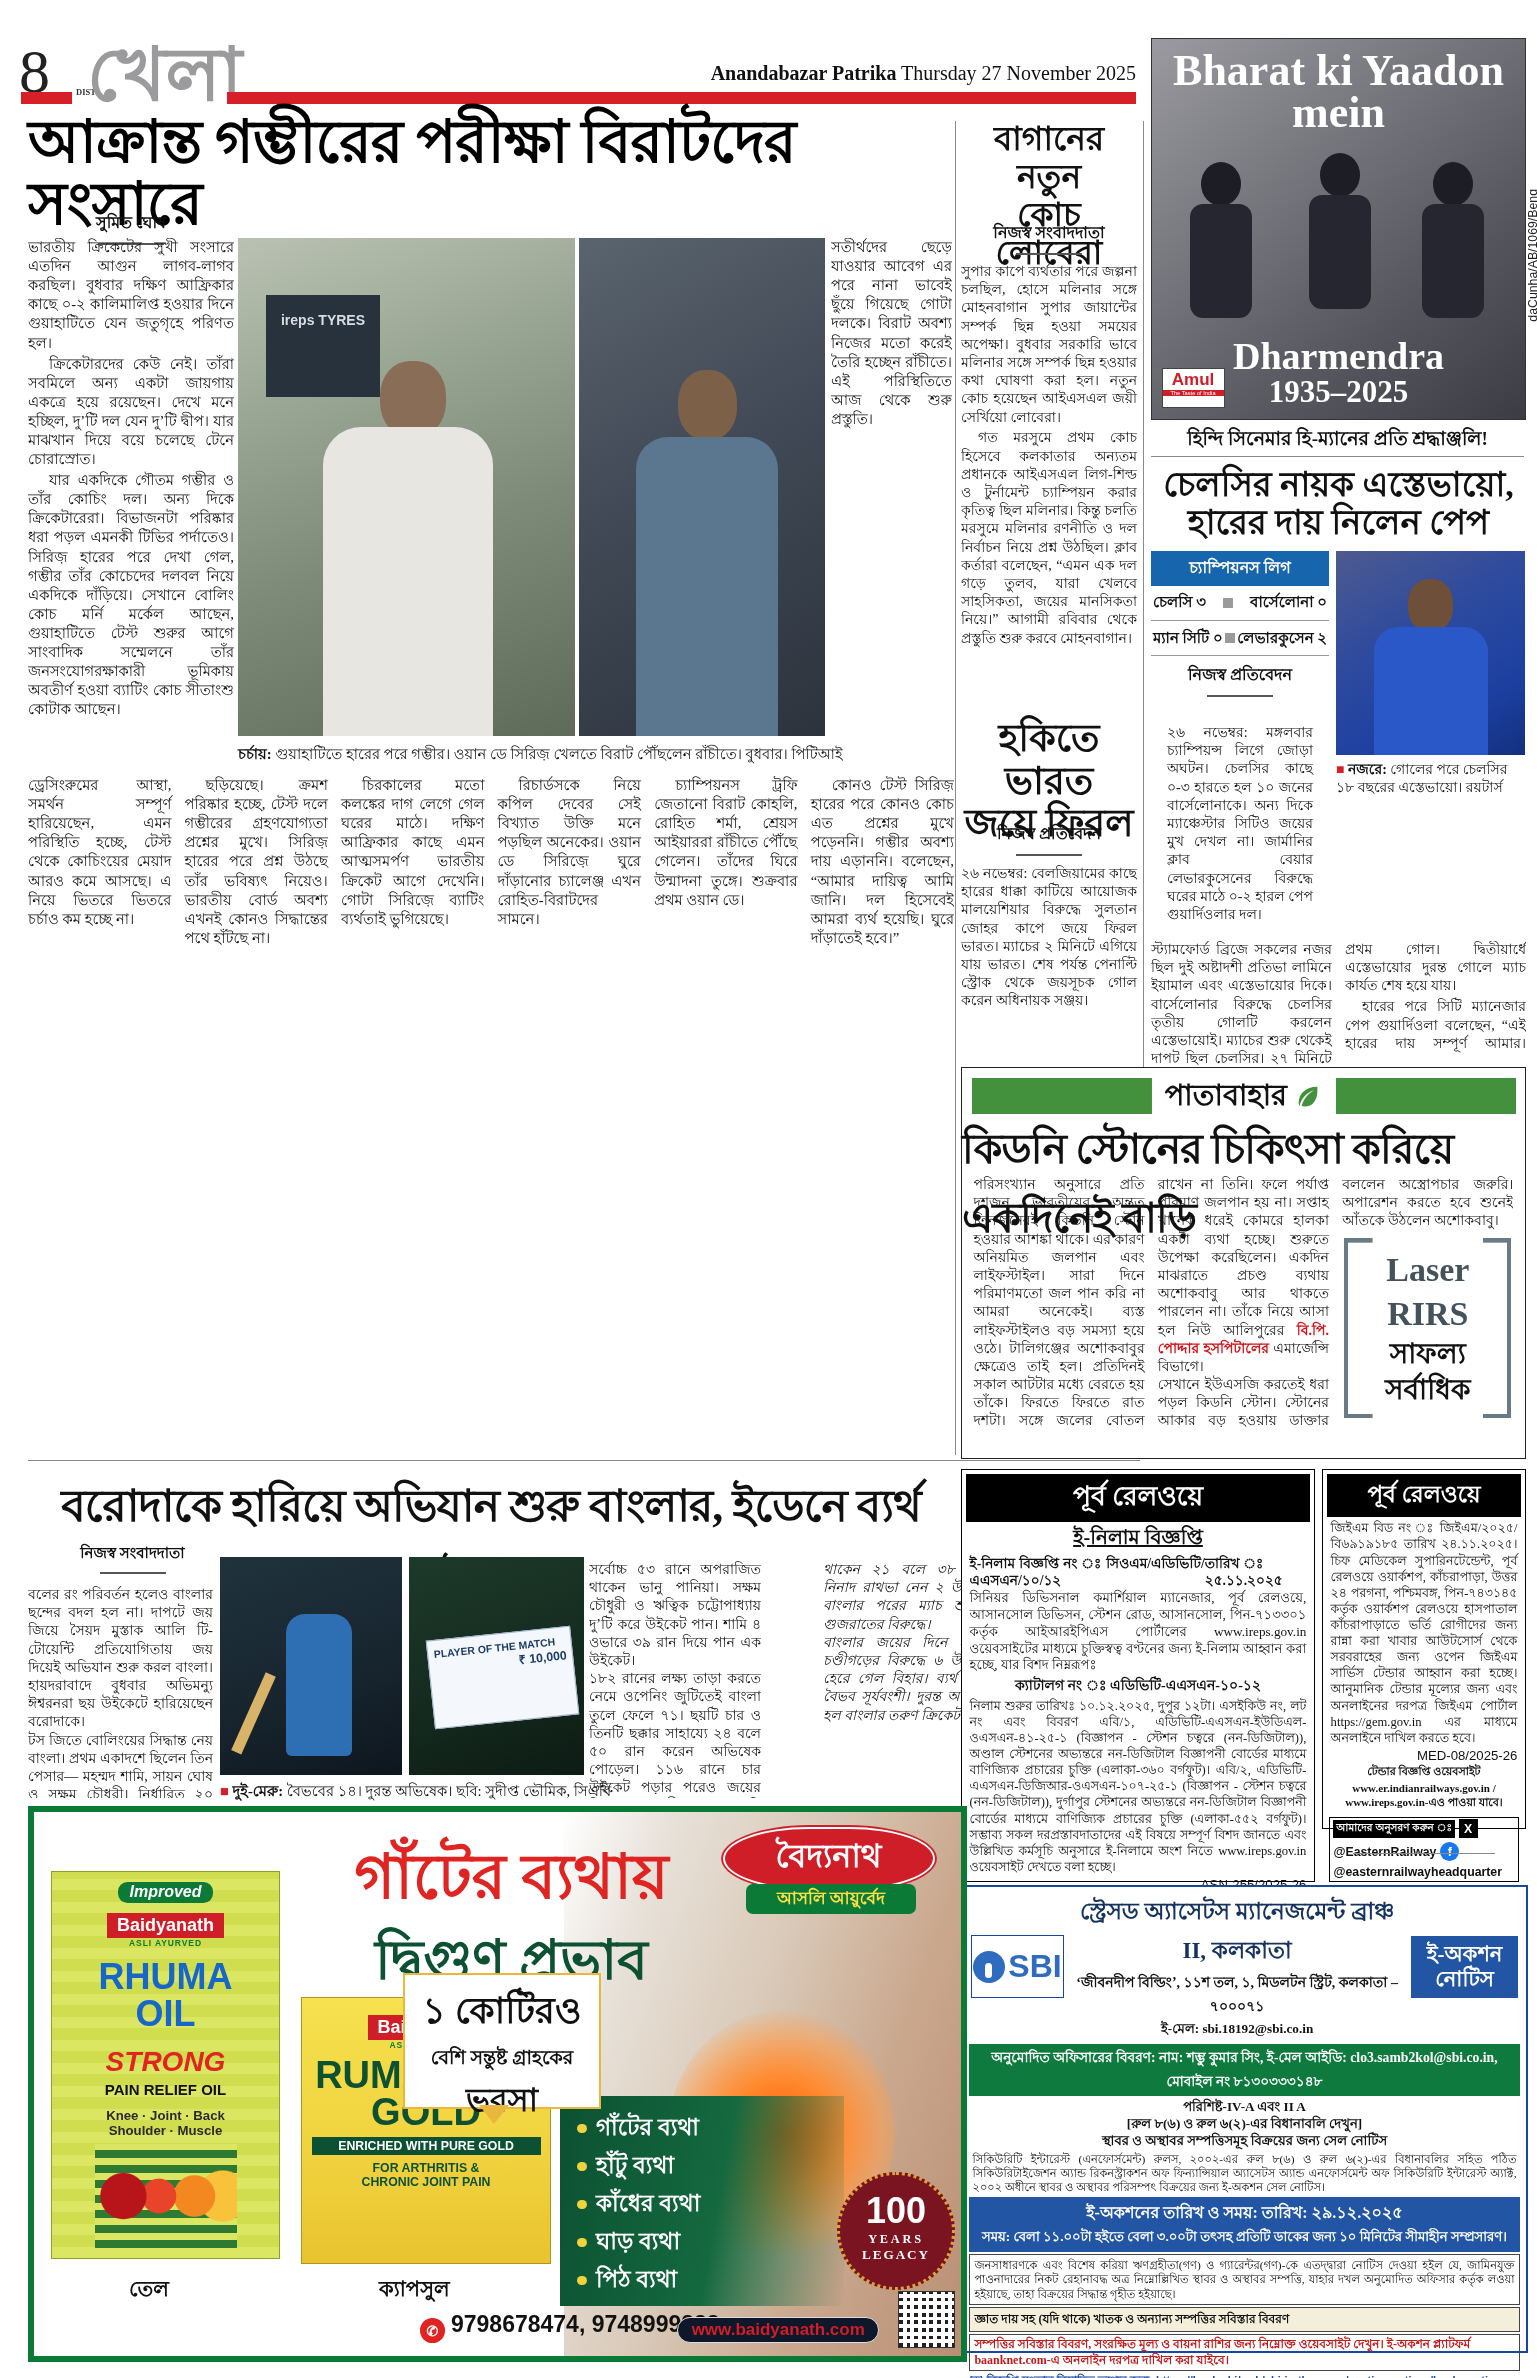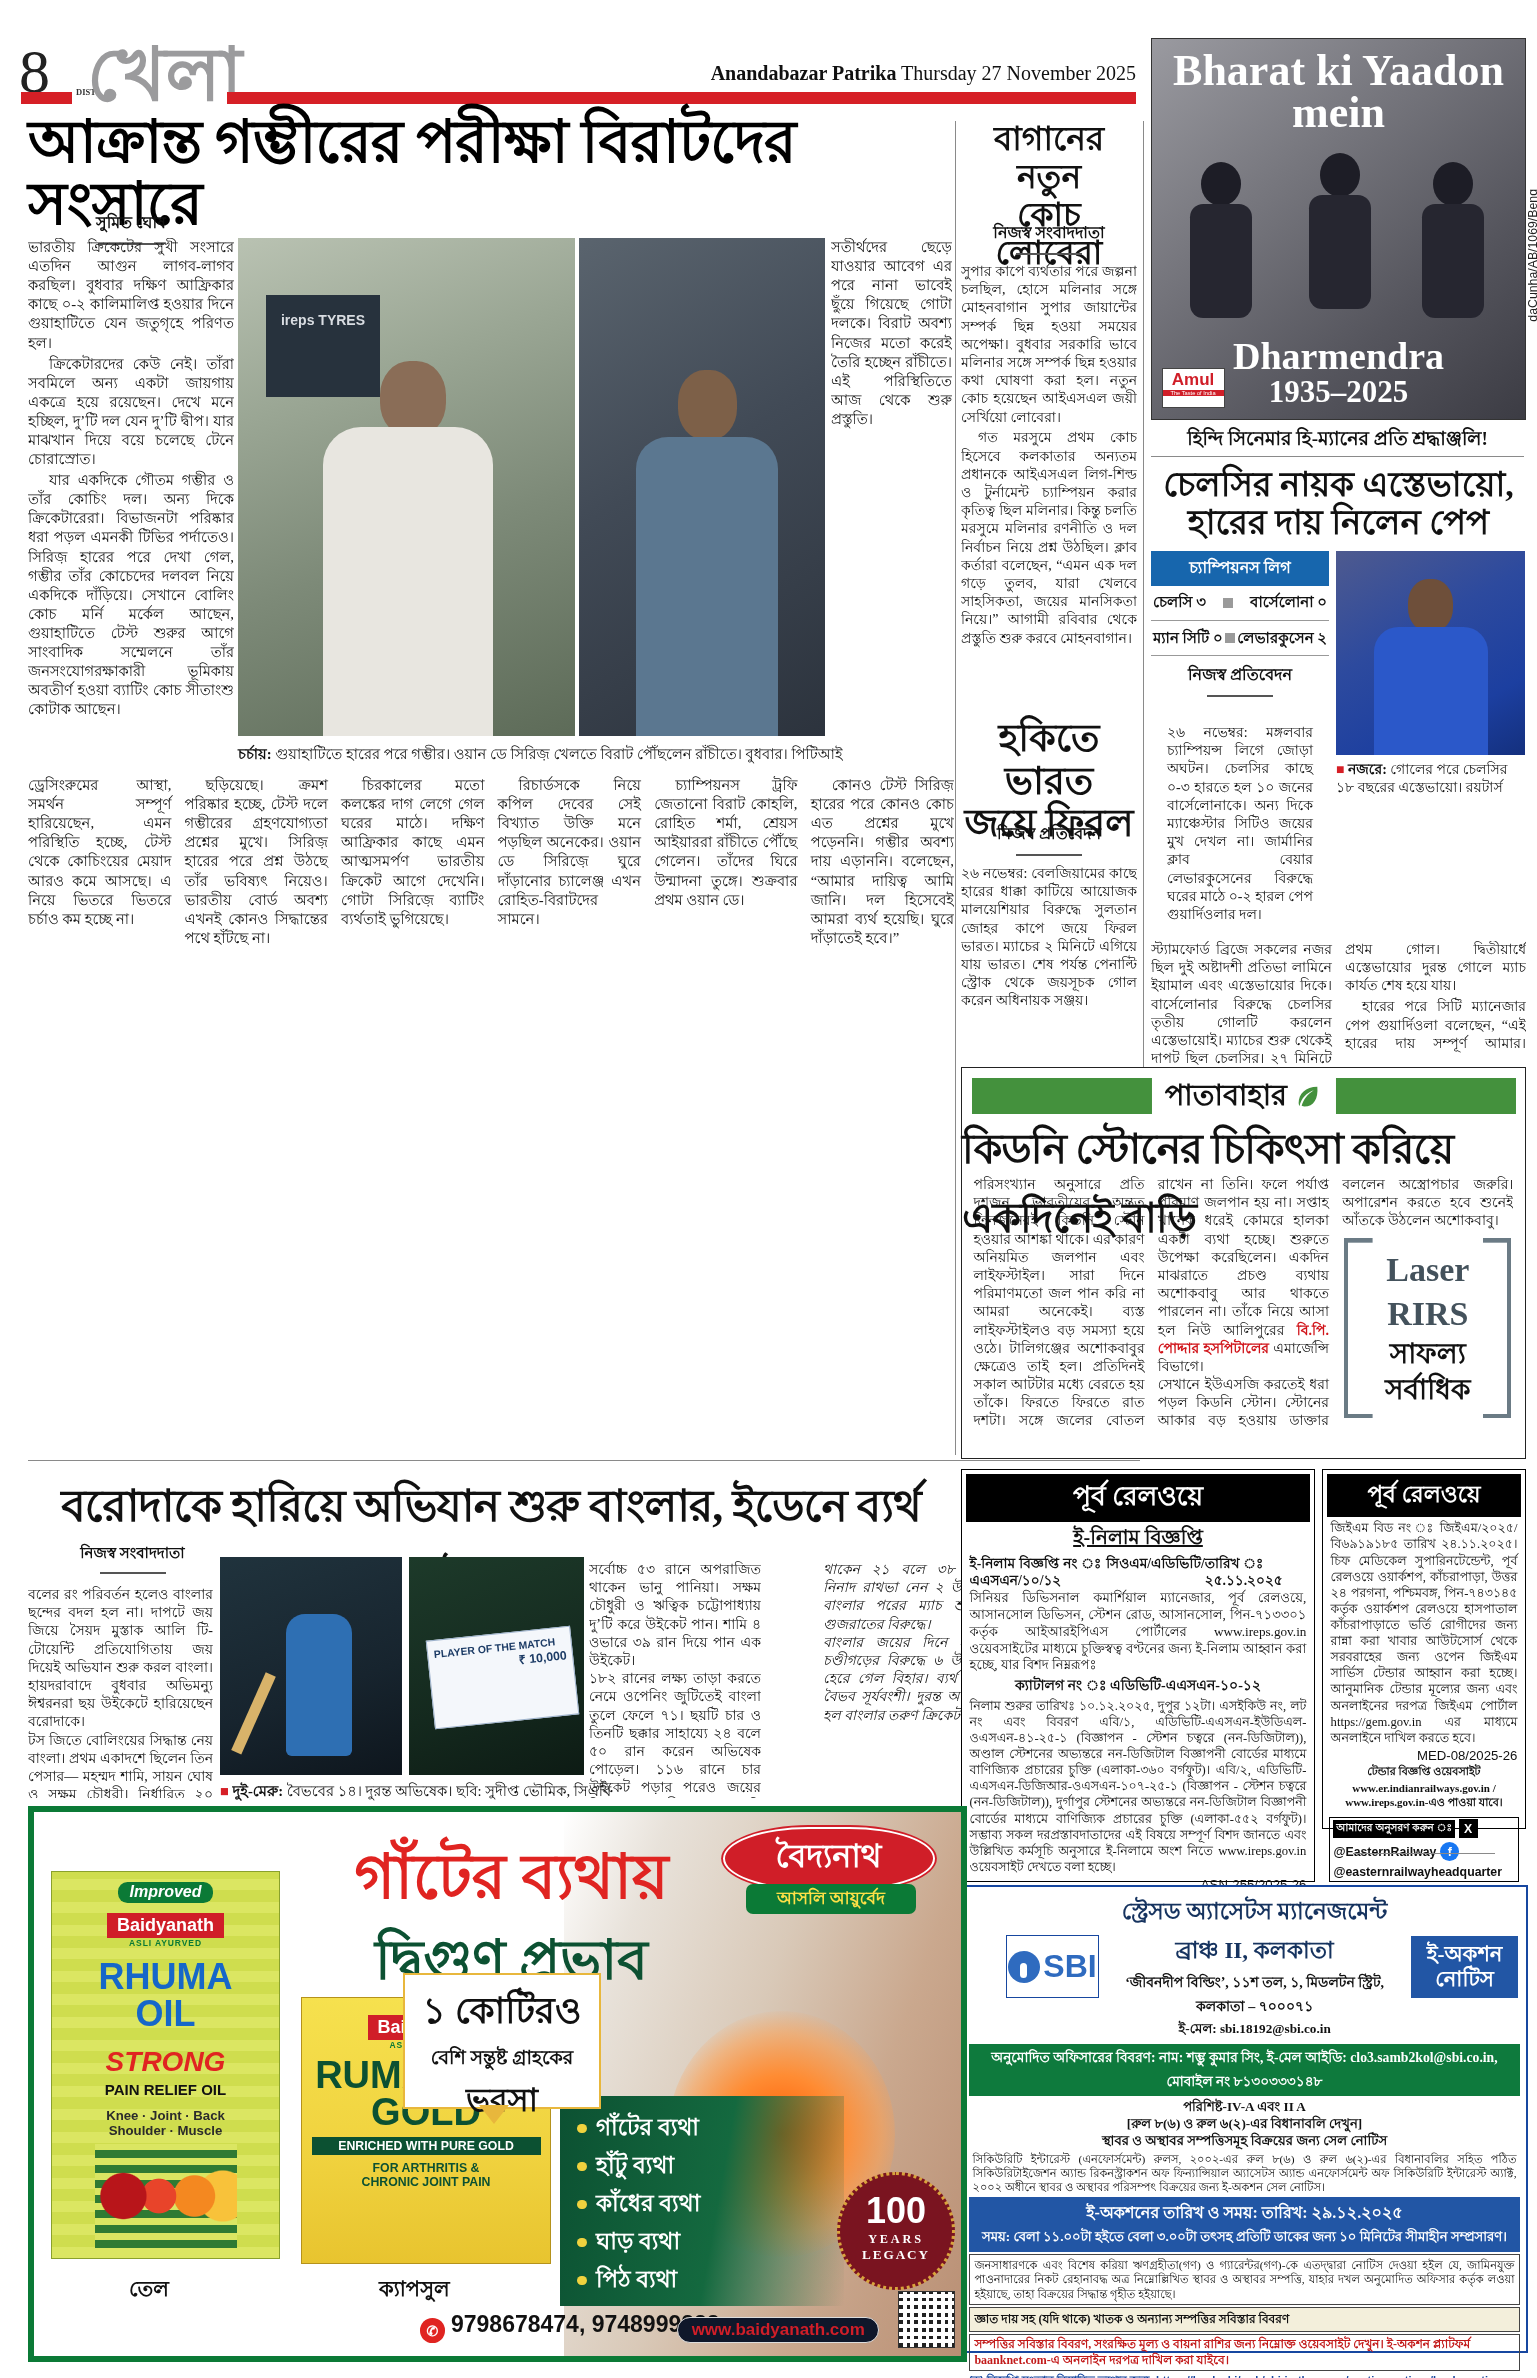--- a/index.html
+++ b/index.html
@@ -130,21 +130,21 @@
                font-family:"Liberation Sans",sans-serif;display:flex;align-items:center;gap:3.8px;flex-wrap:wrap;}
   .soc{display:inline-flex;width:19px;height:19px;align-items:center;justify-content:center;color:#fff;
        font-size:12.3px;font-weight:bold;}
   .soc-x{background:#000;}
   .soc-f{background:#1877f2;border-radius:50%;}
   .follow-label{background:#000;color:#fff;font-size:10.4px;padding:0.9px 2.8px;}
   
   .sbi{left:961px;top:1885px;width:563px;height:464px;border:2.8px solid #1747a0;background:#fff;
        font-family:"Liberation Serif",serif;}
   .sbi-header{display:flex;align-items:center;gap:7.6px;padding:5.7px 7.6px 1.9px;}
-  .sbi-logo{width:91px;height:61px;background:#fff;border:0.9px solid #1747a0;display:flex;align-items:center;justify-content:center;gap:3.8px;margin-left:35px;}
+  .sbi-logo{width:91px;height:61px;background:#fff;border:0.9px solid #1747a0;display:flex;align-items:center;justify-content:center;gap:3.8px;}
   .sbi-circ{width:32px;height:32px;border-radius:50%;background:#2f6bbf;position:relative;}
   .sbi-circ::after{content:"";position:absolute;left:12.3px;top:12.3px;width:7.6px;height:15px;background:#fff;border-radius:3.8px;}
   .sbi-word{font-family:"Liberation Sans",sans-serif;font-size:32px;font-weight:bold;color:#2f6bbf;}
   .sbi-mid{flex:1;text-align:center;}
   .sbi-title{font-size:23px;font-weight:bold;color:#16335f;}
   .sbi-addr{font-size:14px;font-weight:bold;}
   .sbi-mail{font-size:13.2px;font-weight:bold;}
   .sbi-corner{width:104px;background:#2256a5;color:#fff;text-align:center;font-size:21px;font-weight:bold;
               padding:5.7px 1.9px;line-height:1.2;}
   .sbi-green{background:#0e7a3d;color:#fff;font-size:13.7px;font-weight:bold;text-align:center;padding:1.9px 3.8px;margin:1.9px 5.7px;}

